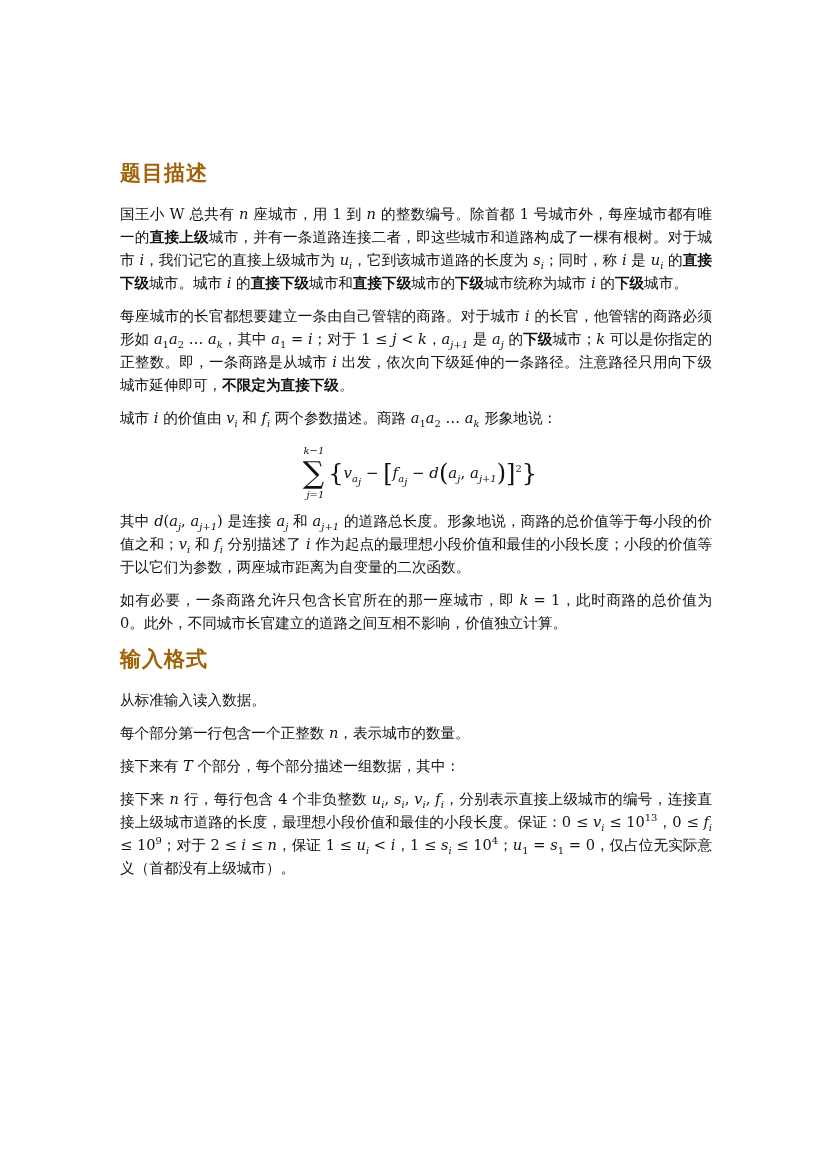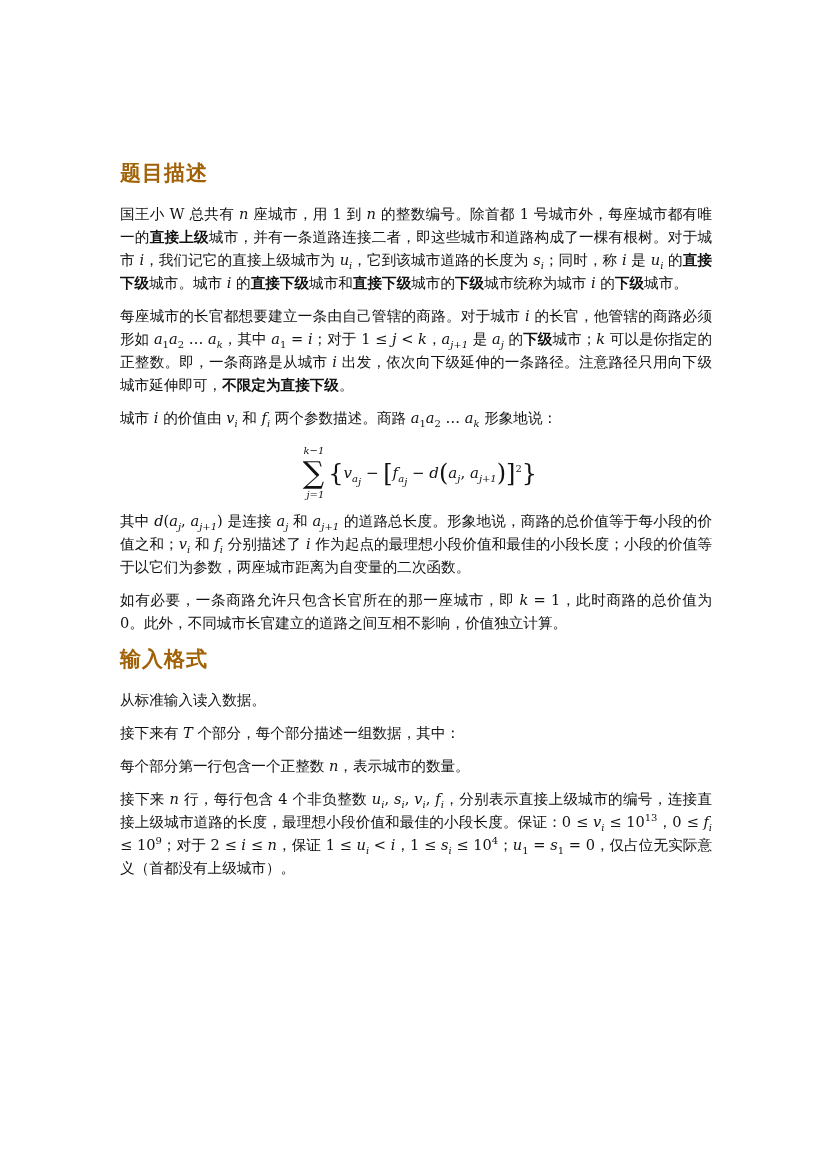--- a/index.html
+++ b/index.html
@@ -49,19 +49,19 @@
   <p><span>其中 </span><span class="m"><span>d</span><span class="n">(</span><span>a</span><sub>j</sub><span class="n">, </span><span>a</span><sub>j+1</sub><span class="n">)</span></span><span> 是连接 </span><span class="m"><span>a</span><sub>j</sub></span><span> 和 </span><span class="m"><span>a</span><sub>j+1</sub></span><span> 的道路总长度。形象地说，商路的总价值等于每小段的价值之和；</span><span class="m"><span>v</span><sub>i</sub></span><span> 和 </span><span class="m"><span>f</span><sub>i</sub></span><span> 分别描述了 </span><span class="m">i</span><span> 作为起点的最理想小段价值和最佳的小段长度；小段的价值等于以它们为参数，两座城市距离为自变量的二次函数。</span></p>
 
   <p><span>如有必要，一条商路允许只包含长官所在的那一座城市，即 </span><span class="m"><span>k</span><span class="n"> = 1</span></span><span>，此时商路的总价值为 0。此外，不同城市长官建立的道路之间互相不影响，价值独立计算。</span></p>
 
 
   <h2 class="second">输入格式</h2>
 
   <p>从标准输入读入数据。</p>
 
 
+  <p><span>每个部分第一行包含一个正整数 </span><span class="m">n</span><span>，表示城市的数量。</span></p>
+
   <p><span>接下来有 </span><span class="m">T</span><span> 个部分，每个部分描述一组数据，其中：</span></p>
-
-  <p><span>每个部分第一行包含一个正整数 </span><span class="m">n</span><span>，表示城市的数量。</span></p>
 
   <p><span>接下来 </span><span class="m">n</span><span> 行，每行包含 4 个非负整数 </span><span class="m"><span>u</span><sub>i</sub><span class="n">, </span><span>s</span><sub>i</sub><span class="n">, </span><span>v</span><sub>i</sub><span class="n">, </span><span>f</span><sub>i</sub></span><span>，分别表示直接上级城市的编号，连接直接上级城市道路的长度，最理想小段价值和最佳的小段长度。保证：0 ≤ </span><span class="m"><span>v</span><sub>i</sub><span class="n"> ≤ 10</span><sup class="n">13</sup></span><span class="n">，0 ≤ </span><span class="m"><span>f</span><sub>i</sub><span class="n"> ≤ 10</span><sup class="n">9</sup></span><span>；对于 2 ≤ </span><span class="m">i</span><span class="n"> ≤ </span><span class="m">n</span><span>，保证 1 ≤ </span><span class="m"><span>u</span><sub>i</sub></span><span class="n"> &lt; </span><span class="m">i</span><span>，1 ≤ </span><span class="m"><span>s</span><sub>i</sub><span class="n"> ≤ 10</span><sup class="n">4</sup></span><span>；</span><span class="m"><span>u</span><sub class="n">1</sub><span class="n"> = </span><span>s</span><sub class="n">1</sub><span class="n"> = 0</span></span><span>，仅占位无实际意义（首都没有上级城市）。</span></p>
 
 </div>
 
 </body></html>

